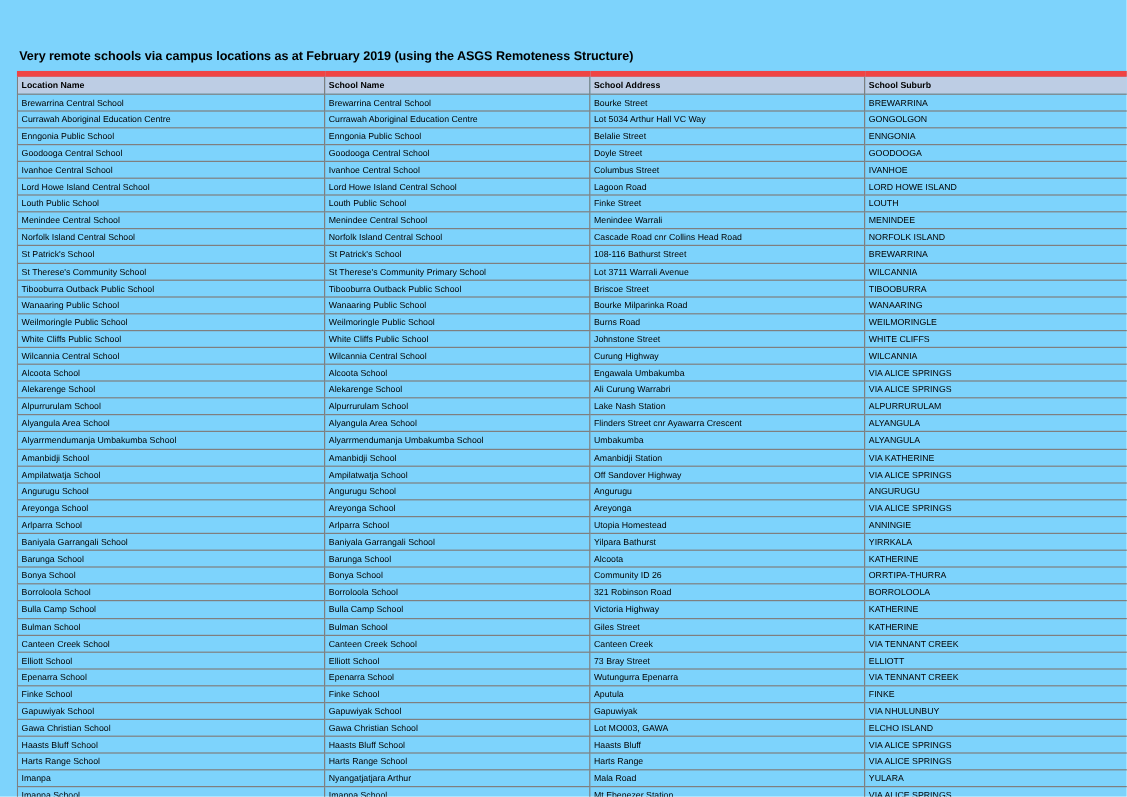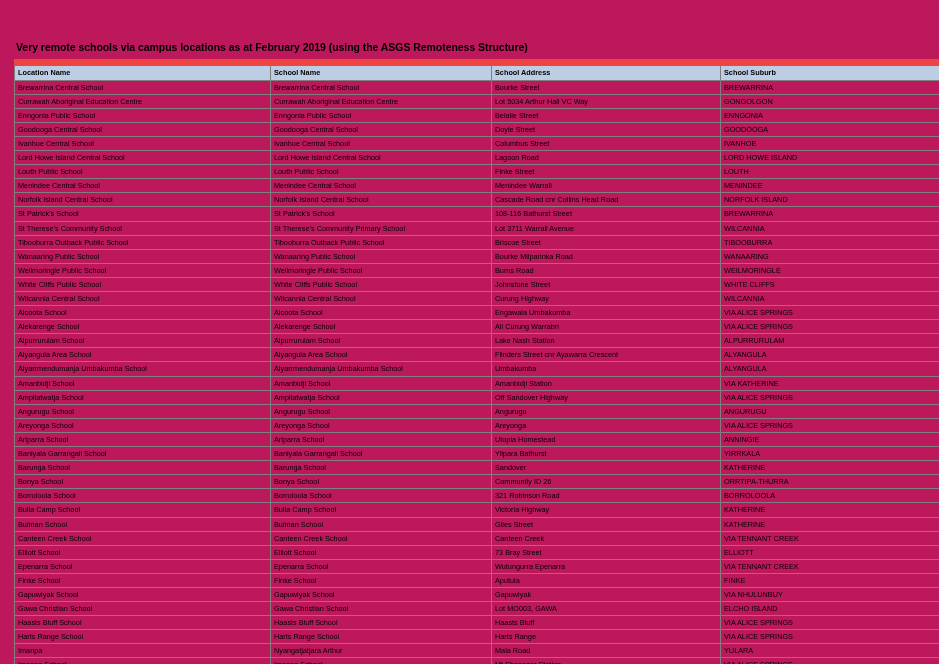--- a/index.html
+++ b/index.html
@@ -11,21 +11,21 @@
     width: 939px;
     height: 664px;
     overflow: hidden;
     font-family: "Liberation Sans", sans-serif;
     color: #000000;
   }
   #page {
     position: relative;
     width: 939px;
     height: 664px;
-    background: #be185d;
+    background: #7dd3fc;
   }
   #doc-title {
     position: absolute;
     left: 16px;
     top: 41px;
     font-size: 10.5px;
     font-weight: bold;
     letter-spacing: -0.05px;
     white-space: nowrap;
     color: #000000;
@@ -61,21 +61,21 @@
     box-sizing: border-box;
   }
   table.grid thead th {
     background: #bdcde4;
     font-weight: bold;
     border-color: #7f7f7f;
     height: 13.6px;
     line-height: 13.6px;
   }
   
-  table.grid thead th { border-top: 7px solid #ef4444; }
+  table.grid thead th { border-top: 5px solid #ef4444; }
 </style>
 </head>
 <body>
 
 <div id="page">
 
   <div id="doc-title">Very remote schools via campus locations as at February 2019 (using the ASGS Remoteness Structure)</div>
 
   <div id="table-wrap">
     <table class="grid">
@@ -252,21 +252,21 @@
           </tr>
           <tr>
             <td>Baniyala Garrangali School</td>
             <td>Baniyala Garrangali School</td>
             <td>Yilpara Bathurst</td>
             <td>YIRRKALA</td>
           </tr>
           <tr>
             <td>Barunga School</td>
             <td>Barunga School</td>
-            <td>Sandover</td>
+            <td>Alcoota</td>
             <td>KATHERINE</td>
           </tr>
           <tr>
             <td>Bonya School</td>
             <td>Bonya School</td>
             <td>Community ID 26</td>
             <td>ORRTIPA-THURRA</td>
           </tr>
           <tr>
             <td>Borroloola School</td>

